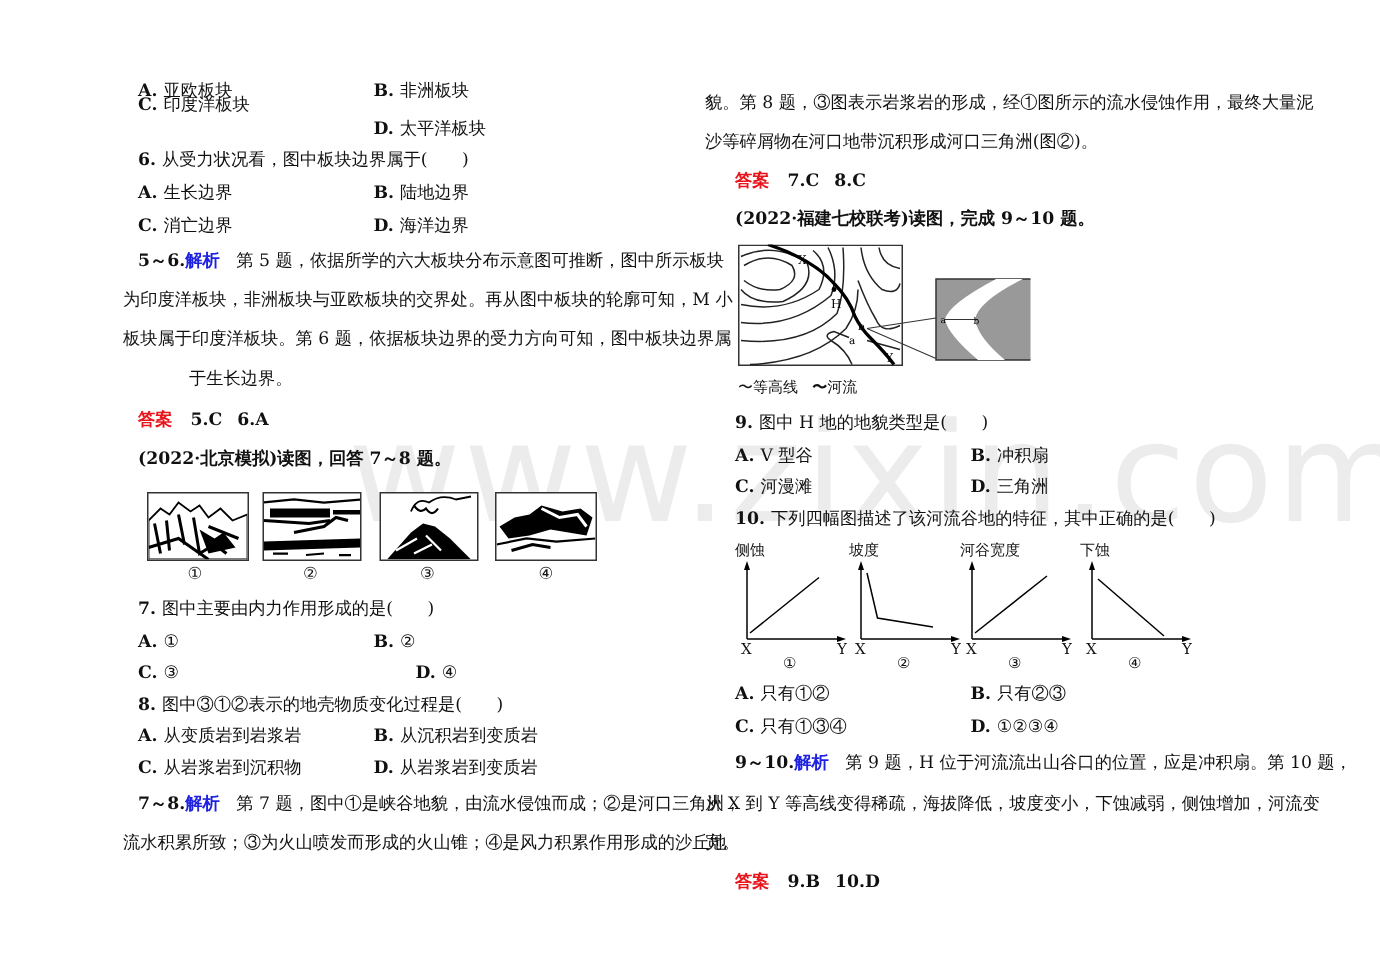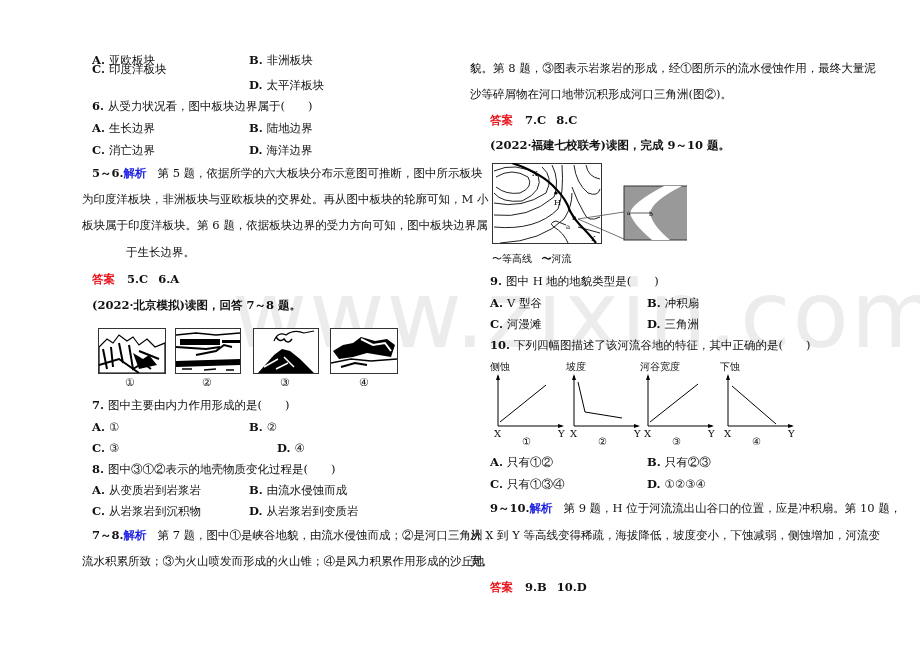--- a/index.html
+++ b/index.html
@@ -94,21 +94,21 @@
   <div class="circ" style="top:376px;left:262px;">④</div>
 
   <div class="line q" style="top:398px;left:0;"><span class="num">7.</span><span>图中主要由内力作用形成的是(　　)</span></div>
   <div class="opt" style="top:420px;left:0;"><span class="optlabel">A.</span><span>①</span></div>
   <div class="opt" style="top:420px;left:157px;"><span class="optlabel">B.</span><span>②</span></div>
   <div class="opt" style="top:441px;left:0;"><span class="optlabel">C.</span><span>③</span></div>
   <div class="opt" style="top:441px;left:157px;margin-left:28px;"><span class="optlabel">D.</span><span>④</span></div>
 
   <div class="line q" style="top:462px;left:0;"><span class="num">8.</span><span>图中③①②表示的地壳物质变化过程是(　　)</span></div>
   <div class="opt" style="top:483px;left:0;"><span class="optlabel">A.</span><span>从变质岩到岩浆岩</span></div>
-  <div class="opt" style="top:483px;left:157px;"><span class="optlabel">B.</span><span>由流水侵蚀而成</span></div>
+  <div class="opt" style="top:483px;left:157px;"><span class="optlabel">B.</span><span>从沉积岩到变质岩</span></div>
   <div class="opt" style="top:504px;left:0;"><span class="optlabel">C.</span><span>从岩浆岩到沉积物</span></div>
   <div class="opt" style="top:504px;left:157px;"><span class="optlabel">D.</span><span>从岩浆岩到变质岩</span></div>
 
   <div class="para" style="top:528px;left:0;"><span class="bold">7～8.</span><span class="jiexi">解析</span>&nbsp;&nbsp;&nbsp;<span>第 7 题，图中①是峡谷地貌，由流水侵蚀而成；②是河口三角洲，</span></div>
   <div class="para" style="top:554px;left:-10px;">流水积累所致；③为火山喷发而形成的火山锥；④是风力积累作用形成的沙丘地</div>
 </div>
 
 <div class="col right">
   <div class="para" style="top:61px;left:0;">貌。第 8 题，③图表示岩浆岩的形成，经①图所示的流水侵蚀作用，最终大量泥</div>
   <div class="para" style="top:87px;left:0;">沙等碎屑物在河口地带沉积形成河口三角洲(图②)。</div>

